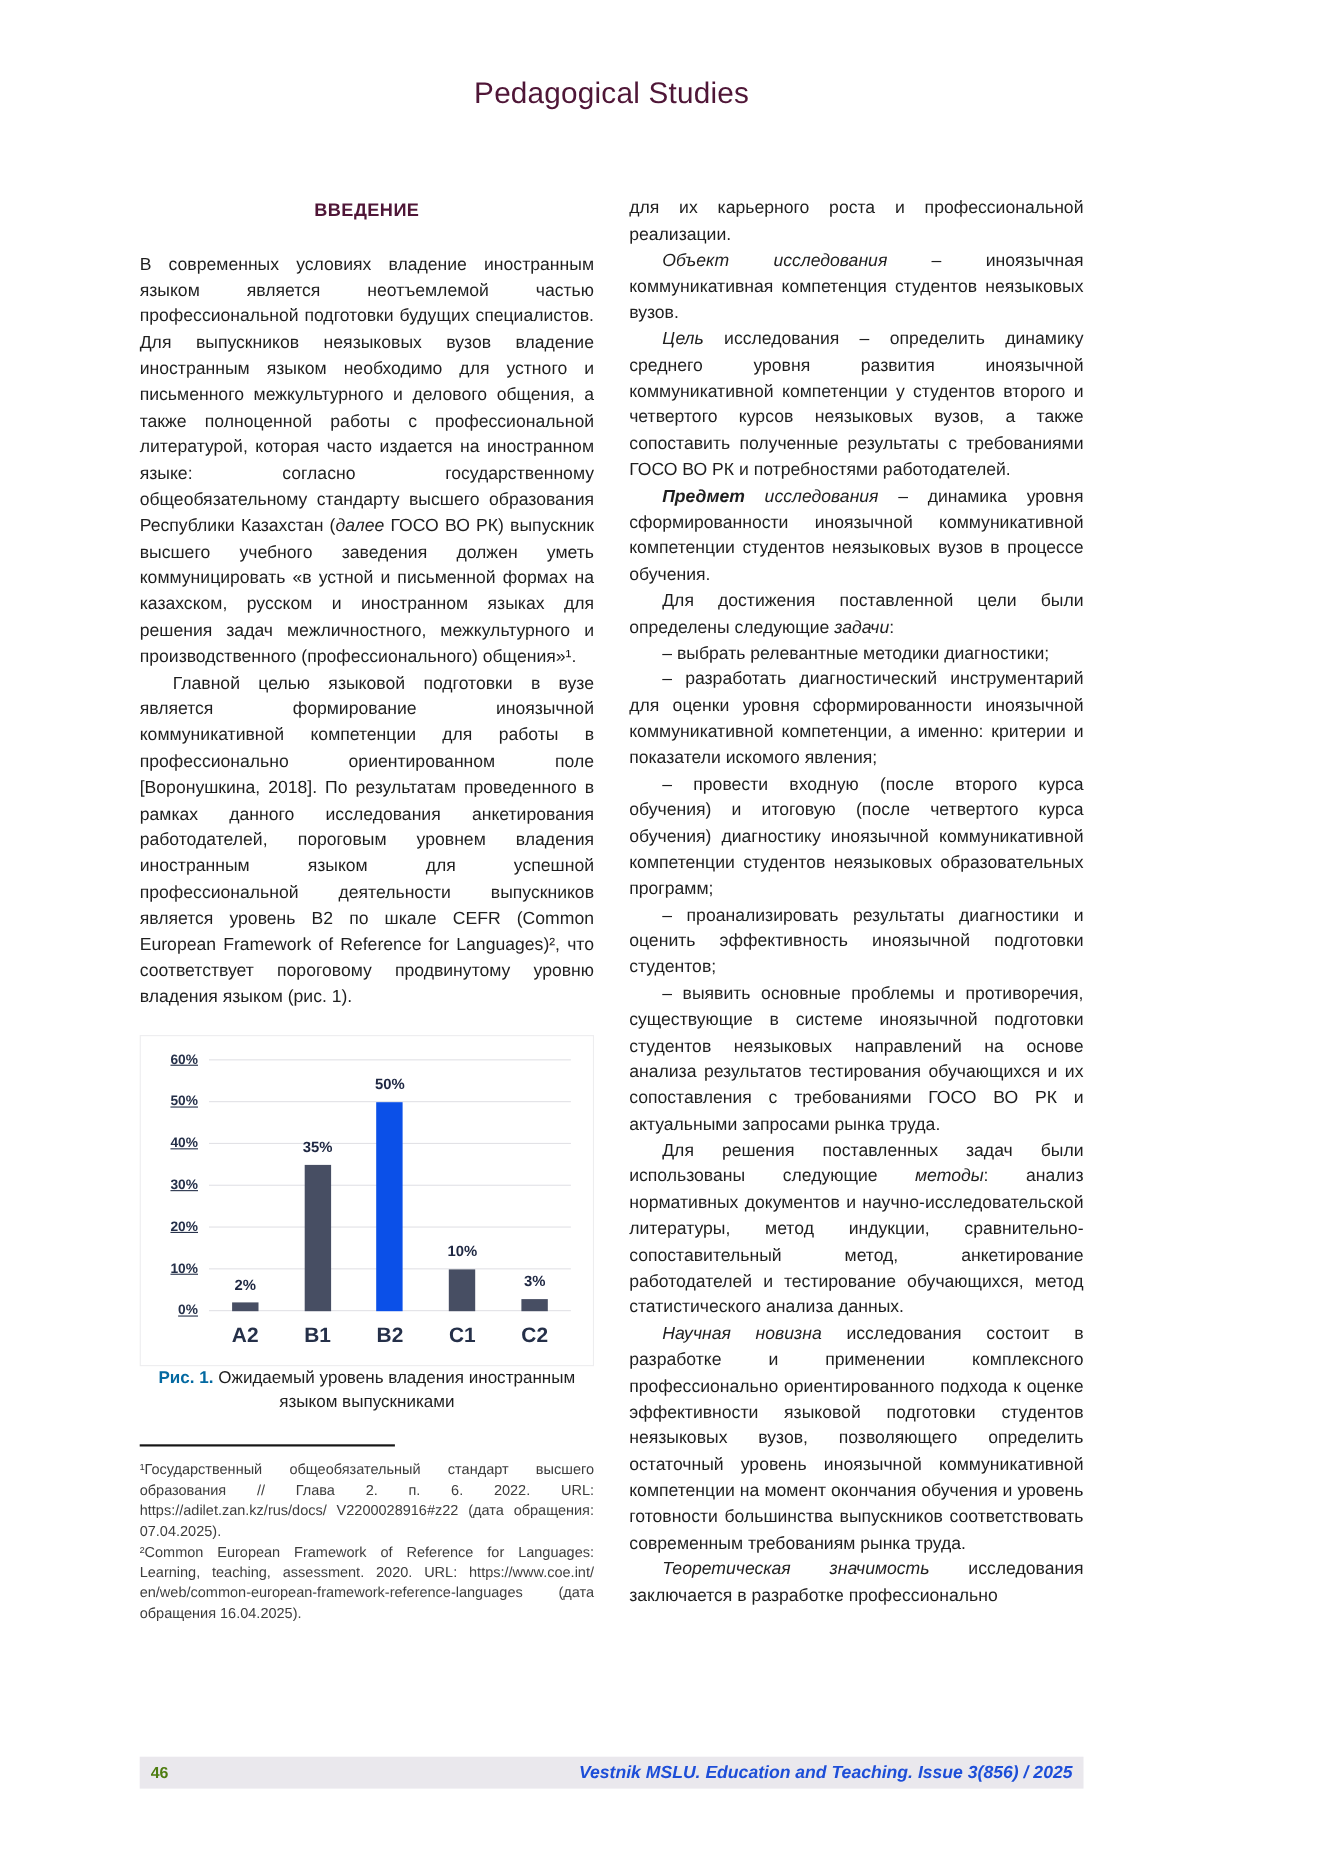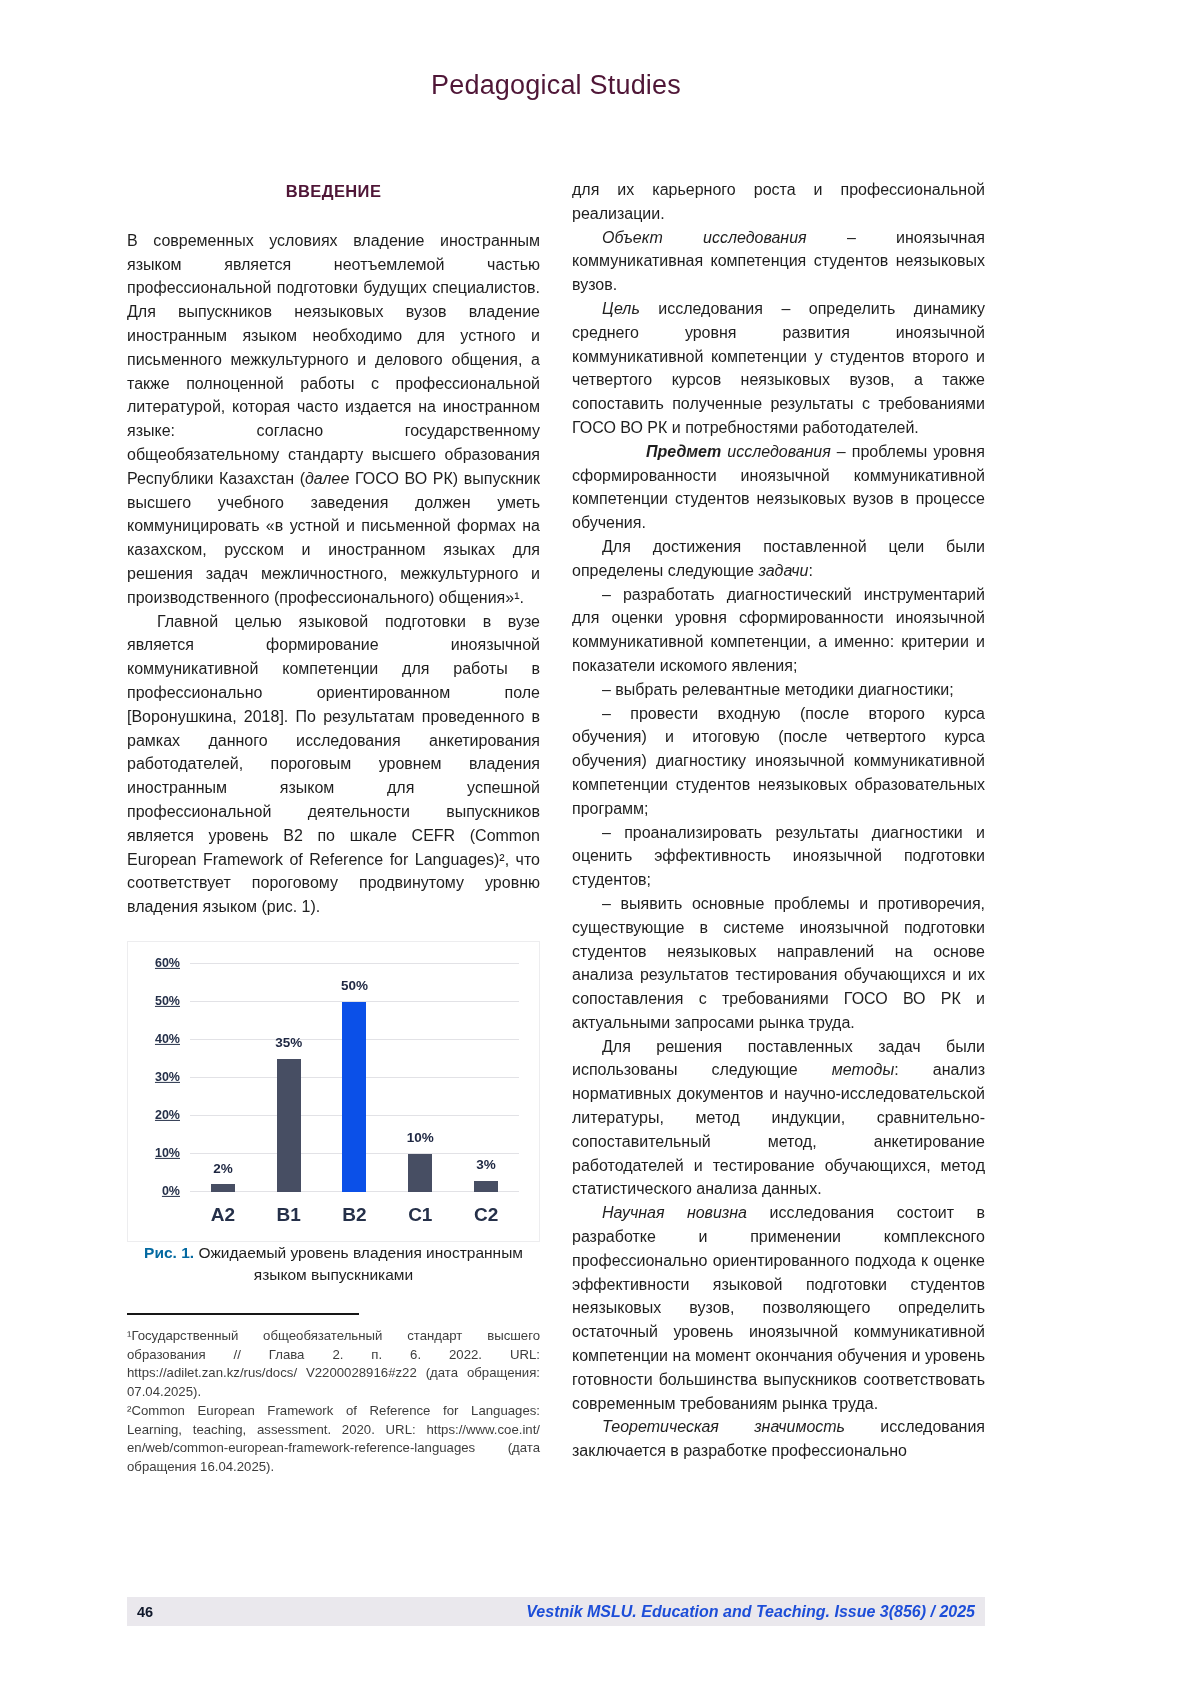--- a/index.html
+++ b/index.html
@@ -10,21 +10,21 @@
   .header-title{
     position:absolute;top:70px;left:127px;width:858px;text-align:center;
     font-size:27px;color:#4f1637;font-weight:500;letter-spacing:.2px;
   }
   .col{position:absolute;top:178px;width:413px;font-size:16px;line-height:23.8px;text-align:justify;}
   .col-left{left:127px;}
   .col-right{left:572px;}
   .col p{margin:0;}
   .ind{text-indent:30px;}
   .seg-i{font-style:italic;}
-  .seg-bi{font-style:italic;font-weight:700;margin-left:44px;}
+  .seg-bi{font-style:italic;font-weight:700;}
   h2.section{font-size:16.5px;font-weight:700;color:#4f1637;margin:2px 0 25px 0;letter-spacing:.4px;text-align:center;}
 
   
   .chart-box{margin-top:22px;border:1px solid #ededef;padding:22px 14px 10px 10px;background:#fff;}
   .chart-plot{position:relative;height:228px;margin-left:52px;margin-right:6px;}
   .gridline{position:absolute;left:0;right:0;height:1px;background:#e2e2e6;}
   .ytick{position:absolute;left:-52px;width:42px;text-align:right;font-size:12.5px;font-weight:700;color:#253049;transform:translateY(50%);text-decoration:underline;}
   .bars{position:absolute;left:0;right:0;top:0;bottom:0;display:flex;}
   .bar-col{flex:1;display:flex;flex-direction:column;align-items:center;justify-content:flex-end;}
   .bar{width:24px;}
@@ -37,21 +37,21 @@
   .after-fig{margin-top:25px;}
 
   .fn-block{margin-top:26px;}
   .fn-rule{width:232px;border-top:2px solid #161616;margin:0 0 12px 0;}
   .footnote{font-size:13.2px;line-height:18.8px;color:#3d3d3d;text-align:justify;margin:0 0 9px 0;}
 
   .footer-bar{
     position:absolute;left:127px;top:1597px;width:858px;height:29px;background:#eae8ed;
     display:flex;align-items:center;justify-content:space-between;padding:0 10px;box-sizing:border-box;
   }
-  .page-num{font-size:14.5px;font-weight:700;color:#0f172a;font-style:normal;}
+  .page-num{font-size:14.5px;font-weight:700;color:#4d7c0f;font-style:normal;}
   .journal{font-size:16px;font-weight:700;font-style:italic;color:#1d4ed8;}
 </style>
 </head>
 <body>
 
 <div class="page">
 
   <div class="header-title">Pedagogical Studies</div>
 
   <div class="col col-left">
@@ -114,24 +114,24 @@
       <div class="fn-rule"></div>
       <p class="footnote">¹Государственный общеобязательный стандарт высшего образования // Глава 2. п. 6. 2022. URL: https://adilet.zan.kz/rus/docs/ V2200028916#z22 (дата обращения: 07.04.2025).</p>
       <p class="footnote">²Common European Framework of Reference for Languages: Learning, teaching, assessment. 2020. URL: https://www.coe.int/ en/web/common-european-framework-reference-languages (дата обращения 16.04.2025).</p>
     </div>
   </div>
 
   <div class="col col-right">
     <p><span>для их карьерного роста и профессиональной реализации.</span></p>
     <p class="ind"><span class="seg-i">Объект исследования</span><span> – иноязычная коммуникативная компетенция студентов неязыковых вузов.</span></p>
     <p class="ind"><span class="seg-i">Цель</span><span> исследования – определить динамику среднего уровня развития иноязычной коммуникативной компетенции у студентов второго и четвертого курсов неязыковых вузов, а также сопоставить полученные результаты с требованиями ГОСО ВО РК и потребностями работодателей.</span></p>
-    <p class="ind"><span class="seg-bi">Предмет</span><span class="seg-i"> исследования</span><span> – проблемы уровня сформированности иноязычной коммуникативной компетенции студентов неязыковых вузов в процессе обучения.</span></p>
+    <p class="ind"><span class="seg-bi">Предмет</span><span class="seg-i"> исследования</span><span> – динамика уровня сформированности иноязычной коммуникативной компетенции студентов неязыковых вузов в процессе обучения.</span></p>
     <p class="ind"><span>Для достижения поставленной цели были определены следующие </span><span class="seg-i">задачи</span><span>:</span></p>
+    <p class="ind"><span>– выбрать релевантные методики диагностики;</span></p>
     <p class="ind"><span>– разработать диагностический инструментарий для оценки уровня сформированности иноязычной коммуникативной компетенции, а именно: критерии и показатели искомого явления;</span></p>
-    <p class="ind"><span>– выбрать релевантные методики диагностики;</span></p>
     <p class="ind"><span>– провести входную (после второго курса обучения) и итоговую (после четвертого курса обучения) диагностику иноязычной коммуникативной компетенции студентов неязыковых образовательных программ;</span></p>
     <p class="ind"><span>– проанализировать результаты диагностики и оценить эффективность иноязычной подготовки студентов;</span></p>
     <p class="ind"><span>– выявить основные проблемы и противоречия, существующие в системе иноязычной подготовки студентов неязыковых направлений на основе анализа результатов тестирования обучающихся и их сопоставления с требованиями ГОСО ВО РК и актуальными запросами рынка труда.</span></p>
     <p class="ind"><span>Для решения поставленных задач были использованы следующие </span><span class="seg-i">методы</span><span>: анализ нормативных документов и научно-исследовательской литературы, метод индукции, сравнительно-сопоставительный метод, анкетирование работодателей и тестирование обучающихся, метод статистического анализа данных.</span></p>
     <p class="ind"><span class="seg-i">Научная новизна</span><span> исследования состоит в разработке и применении комплексного профессионально ориентированного подхода к оценке эффективности языковой подготовки студентов неязыковых вузов, позволяющего определить остаточный уровень иноязычной коммуникативной компетенции на момент окончания обучения и уровень готовности большинства выпускников соответствовать современным требованиям рынка труда.</span></p>
     <p class="ind"><span class="seg-i">Теоретическая значимость</span><span> исследования заключается в разработке профессионально</span></p>
   </div>
 
   <div class="footer-bar">
     <span class="page-num">46</span>

